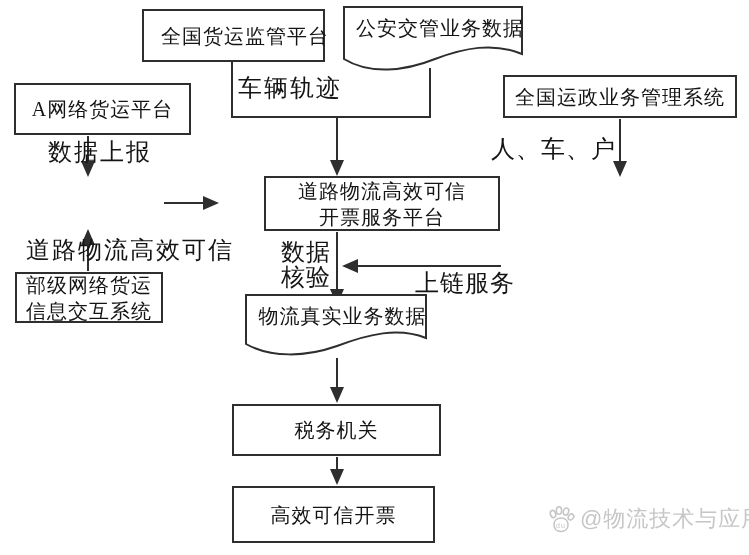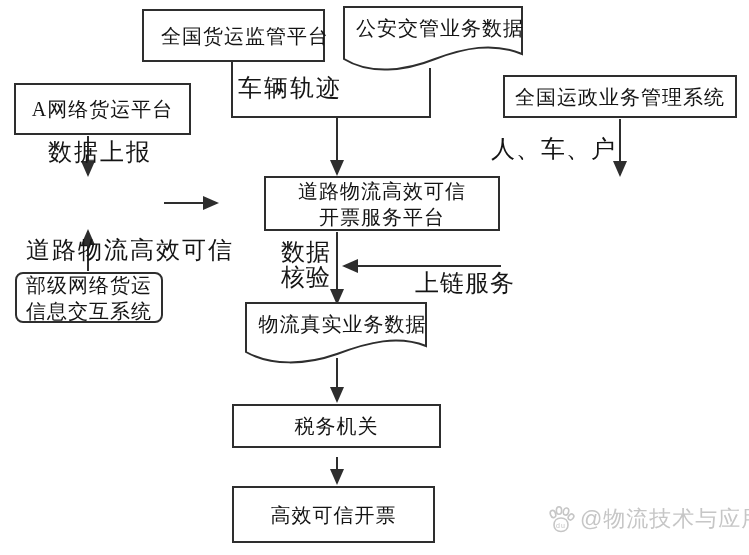--- a/index.html
+++ b/index.html
@@ -94,42 +94,42 @@
     <span>全国运政业务管理系统</span>
   </div>
 
 
   <div class="box" style="left:220px;top:176px;width:236px;height:55px;margin-left:44px;">
     <span>道路物流高效可信</span>
     <span>开票服务平台</span>
   </div>
 
 
-  <div class="box" style="left:15px;top:272px;width:148px;height:51px;border-radius:8px;">
+  <div class="box" style="left:15px;top:272px;width:148px;height:51px;">
     <span>部级网络货运</span>
     <span>信息交互系统</span>
   </div>
 
 
-  <div class="box" style="left:232px;top:404px;width:209px;height:44px;">
+  <div class="box" style="left:232px;top:404px;width:209px;height:52px;">
     <span>税务机关</span>
   </div>
 
   <div class="box" style="left:232px;top:486px;width:203px;height:57px;">
     <span>高效可信开票</span>
   </div>
 
   <div class="docshape" style="left:343px;top:6px;width:180px;height:74px;">
     <svg width="180" height="74" viewBox="0 0 180 74">
       <path d="M1,1 H179 V48 C150,36 121,42 92,53 C62,65 27,69 1,53 Z" fill="#ffffff" stroke="#2e2e2e" stroke-width="2"></path>
     </svg>
     <div class="doclabel">公安交管业务数据</div>
   </div>
 
-  <div class="docshape" style="left:245px;top:302px;width:182px;height:64px;">
+  <div class="docshape" style="left:245px;top:294px;width:182px;height:64px;">
     <svg width="182" height="64" viewBox="0 0 182 64">
       <path d="M1,1 H181 V44 C153,33 124,40 92,52 C61,63 26,64 1,50 Z" fill="#ffffff" stroke="#2e2e2e" stroke-width="2"></path>
     </svg>
     <div class="doclabel">物流真实业务数据</div>
   </div>
 
   <div class="edge-label" style="left:238px;top:76px;">车辆轨迹</div>
 
   <div class="edge-label" style="left:48px;top:140px;">数据上报</div>
 

